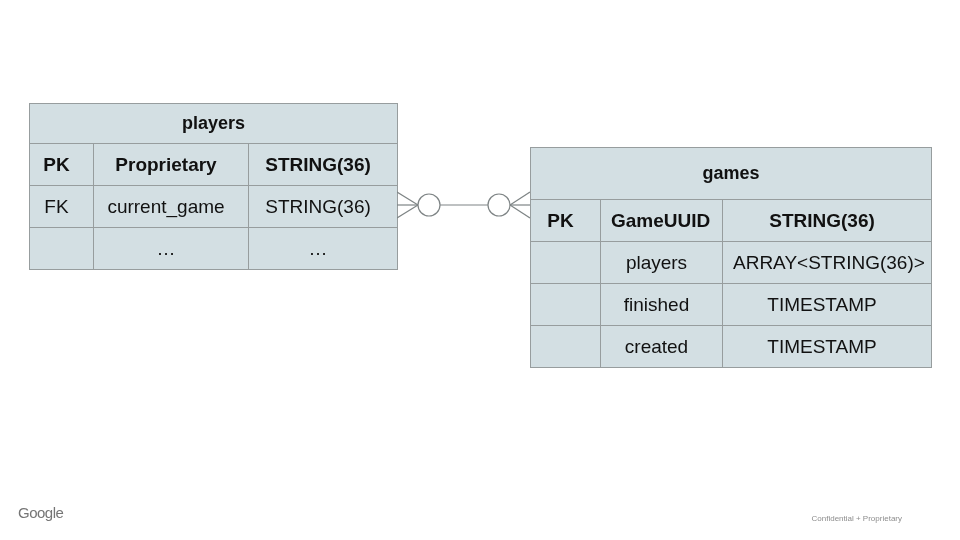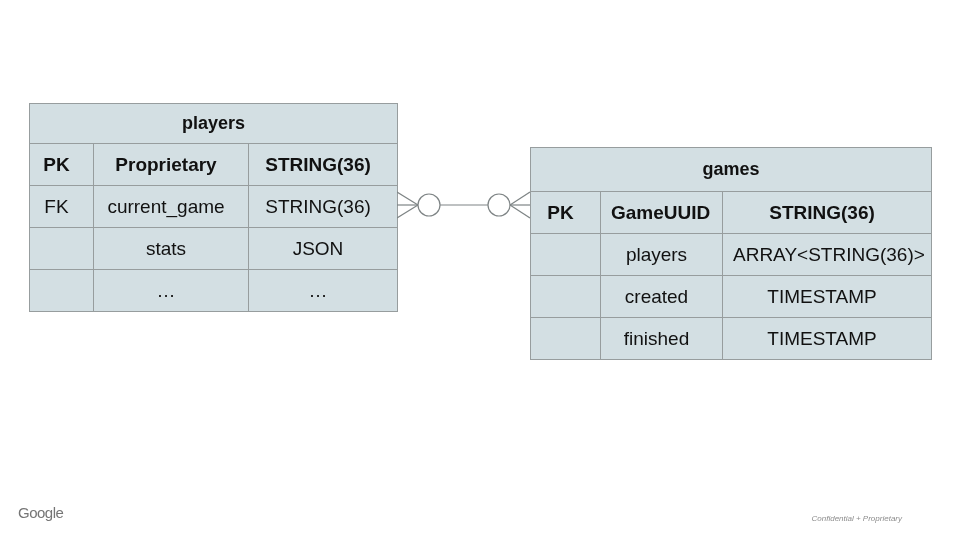--- a/index.html
+++ b/index.html
@@ -43,21 +43,21 @@
     text-align: center;
   }
   table.er td.key { font-weight: 400; }
   table.er tr.pk-row td { font-weight: 700; }
 
   #players-table { left: 29px; top: 103px; width: 368px; }
   #players-table th { height: 40px; }
   #players-table td { height: 42px; }
 
   #games-table { left: 530px; top: 147px; width: 401px; }
-  #games-table th { height: 44px; }
+  #games-table th { height: 52px; }
   #games-table td { height: 42px; }
 
   
   #connector {
     position: absolute;
     left: 397px;
     top: 185px;
     width: 133px;
     height: 40px;
   }
@@ -76,21 +76,20 @@
     font-size: 15px;
     letter-spacing: -0.5px;
     color: var(--logo, #757575);
   }
   .footer-note {
     position: absolute;
     right: 58px;
     top: 514px;
     font-size: 8px;
     color: var(--footer, #8d8d8d);
-    font-style: italic;
   }
 </style>
 </head>
 <body>
 
 <div class="slide">
 
   <table class="er" id="players-table">
     <colgroup>
         <col style="width:64px">
@@ -103,25 +102,20 @@
     </tr>
     <tr class="pk-row">
       <td class="key">PK</td>
       <td>Proprietary</td>
       <td>STRING(36)</td>
     </tr>
     <tr>
       <td class="key">FK</td>
       <td>current_game</td>
       <td>STRING(36)</td>
-    </tr>
-    <tr>
-      <td class="key"></td>
-      <td>stats</td>
-      <td>JSON</td>
     </tr>
     <tr>
       <td class="key"></td>
       <td>…</td>
       <td>…</td>
     </tr>
   </tbody>
     </table>
 
   <table class="er" id="games-table">
@@ -139,26 +133,26 @@
       <td>GameUUID</td>
       <td>STRING(36)</td>
     </tr>
     <tr>
       <td class="key"></td>
       <td>players</td>
       <td>ARRAY&lt;STRING(36)&gt;</td>
     </tr>
     <tr>
       <td class="key"></td>
-      <td>created</td>
+      <td>finished</td>
       <td>TIMESTAMP</td>
     </tr>
     <tr>
       <td class="key"></td>
-      <td>finished</td>
+      <td>created</td>
       <td>TIMESTAMP</td>
     </tr>
   </tbody>
     </table>
 
   <svg id="connector" viewBox="0 0 133 40" aria-hidden="true">
     <g>
       <line x1="0" y1="7" x2="21" y2="20"></line>
       <line x1="0" y1="20" x2="21" y2="20"></line>
       <line x1="0" y1="33" x2="21" y2="20"></line>

